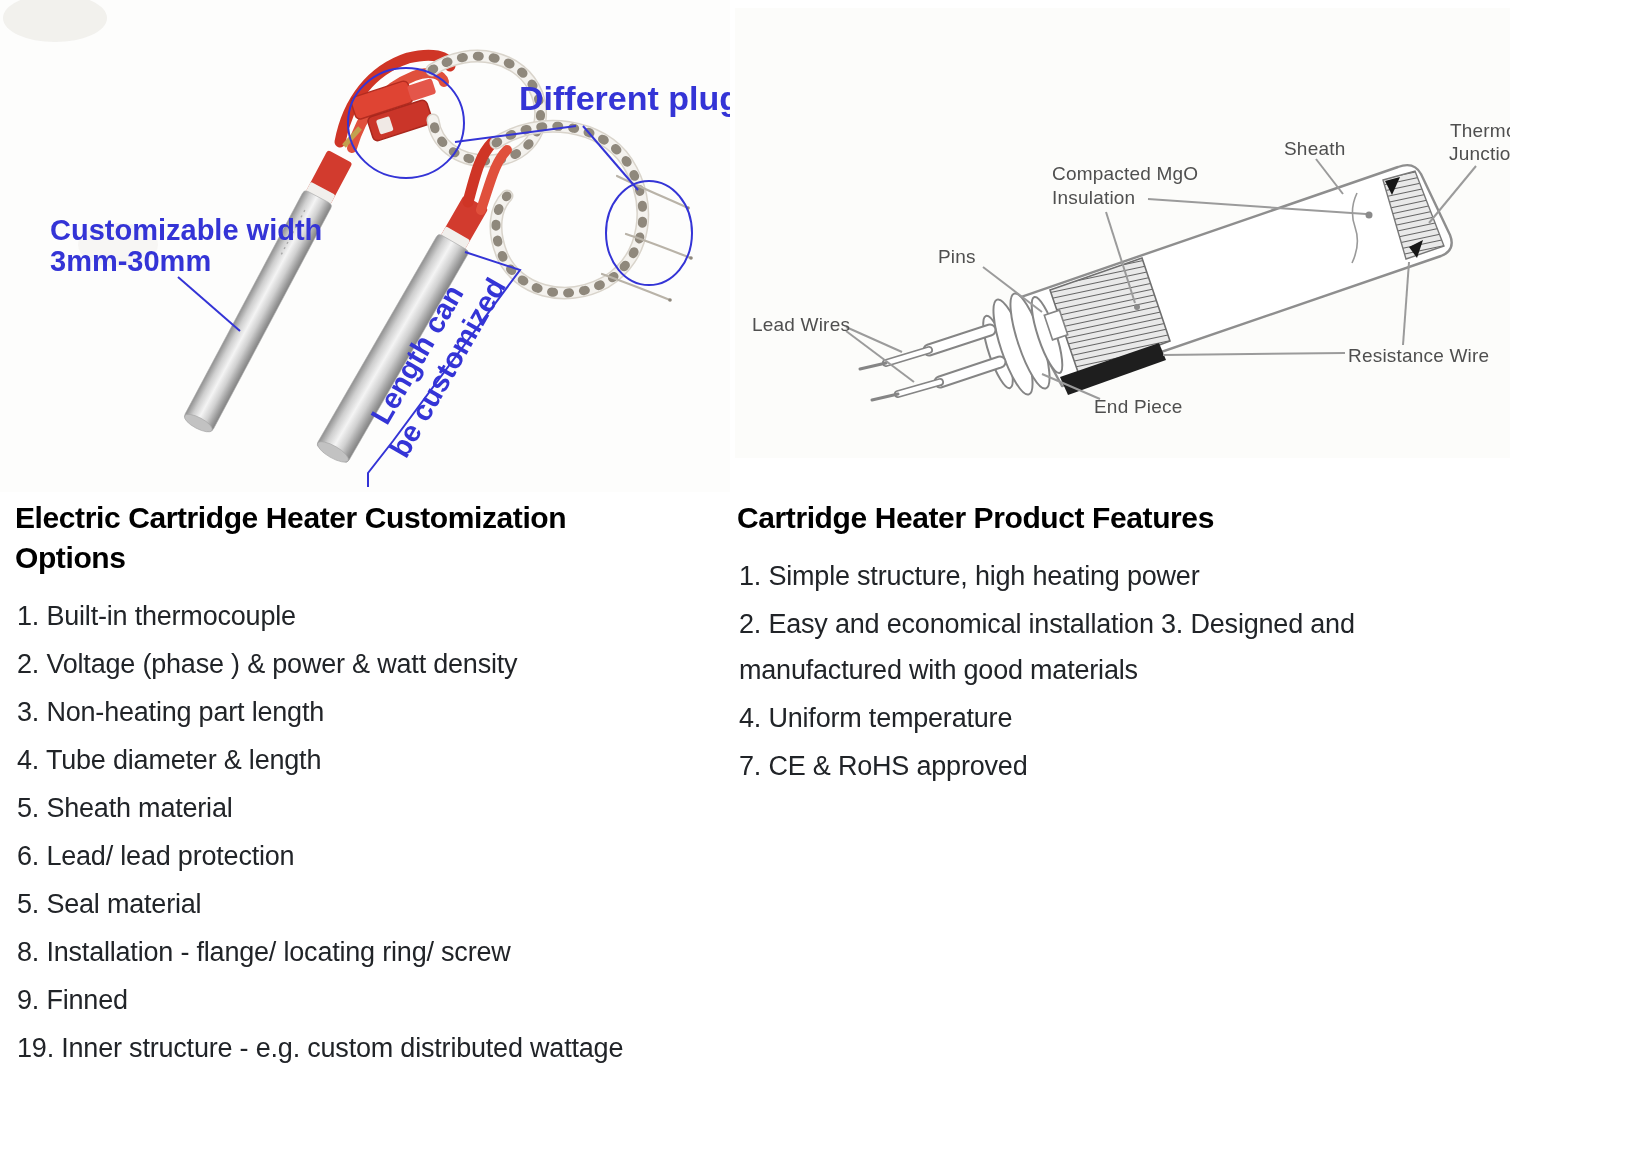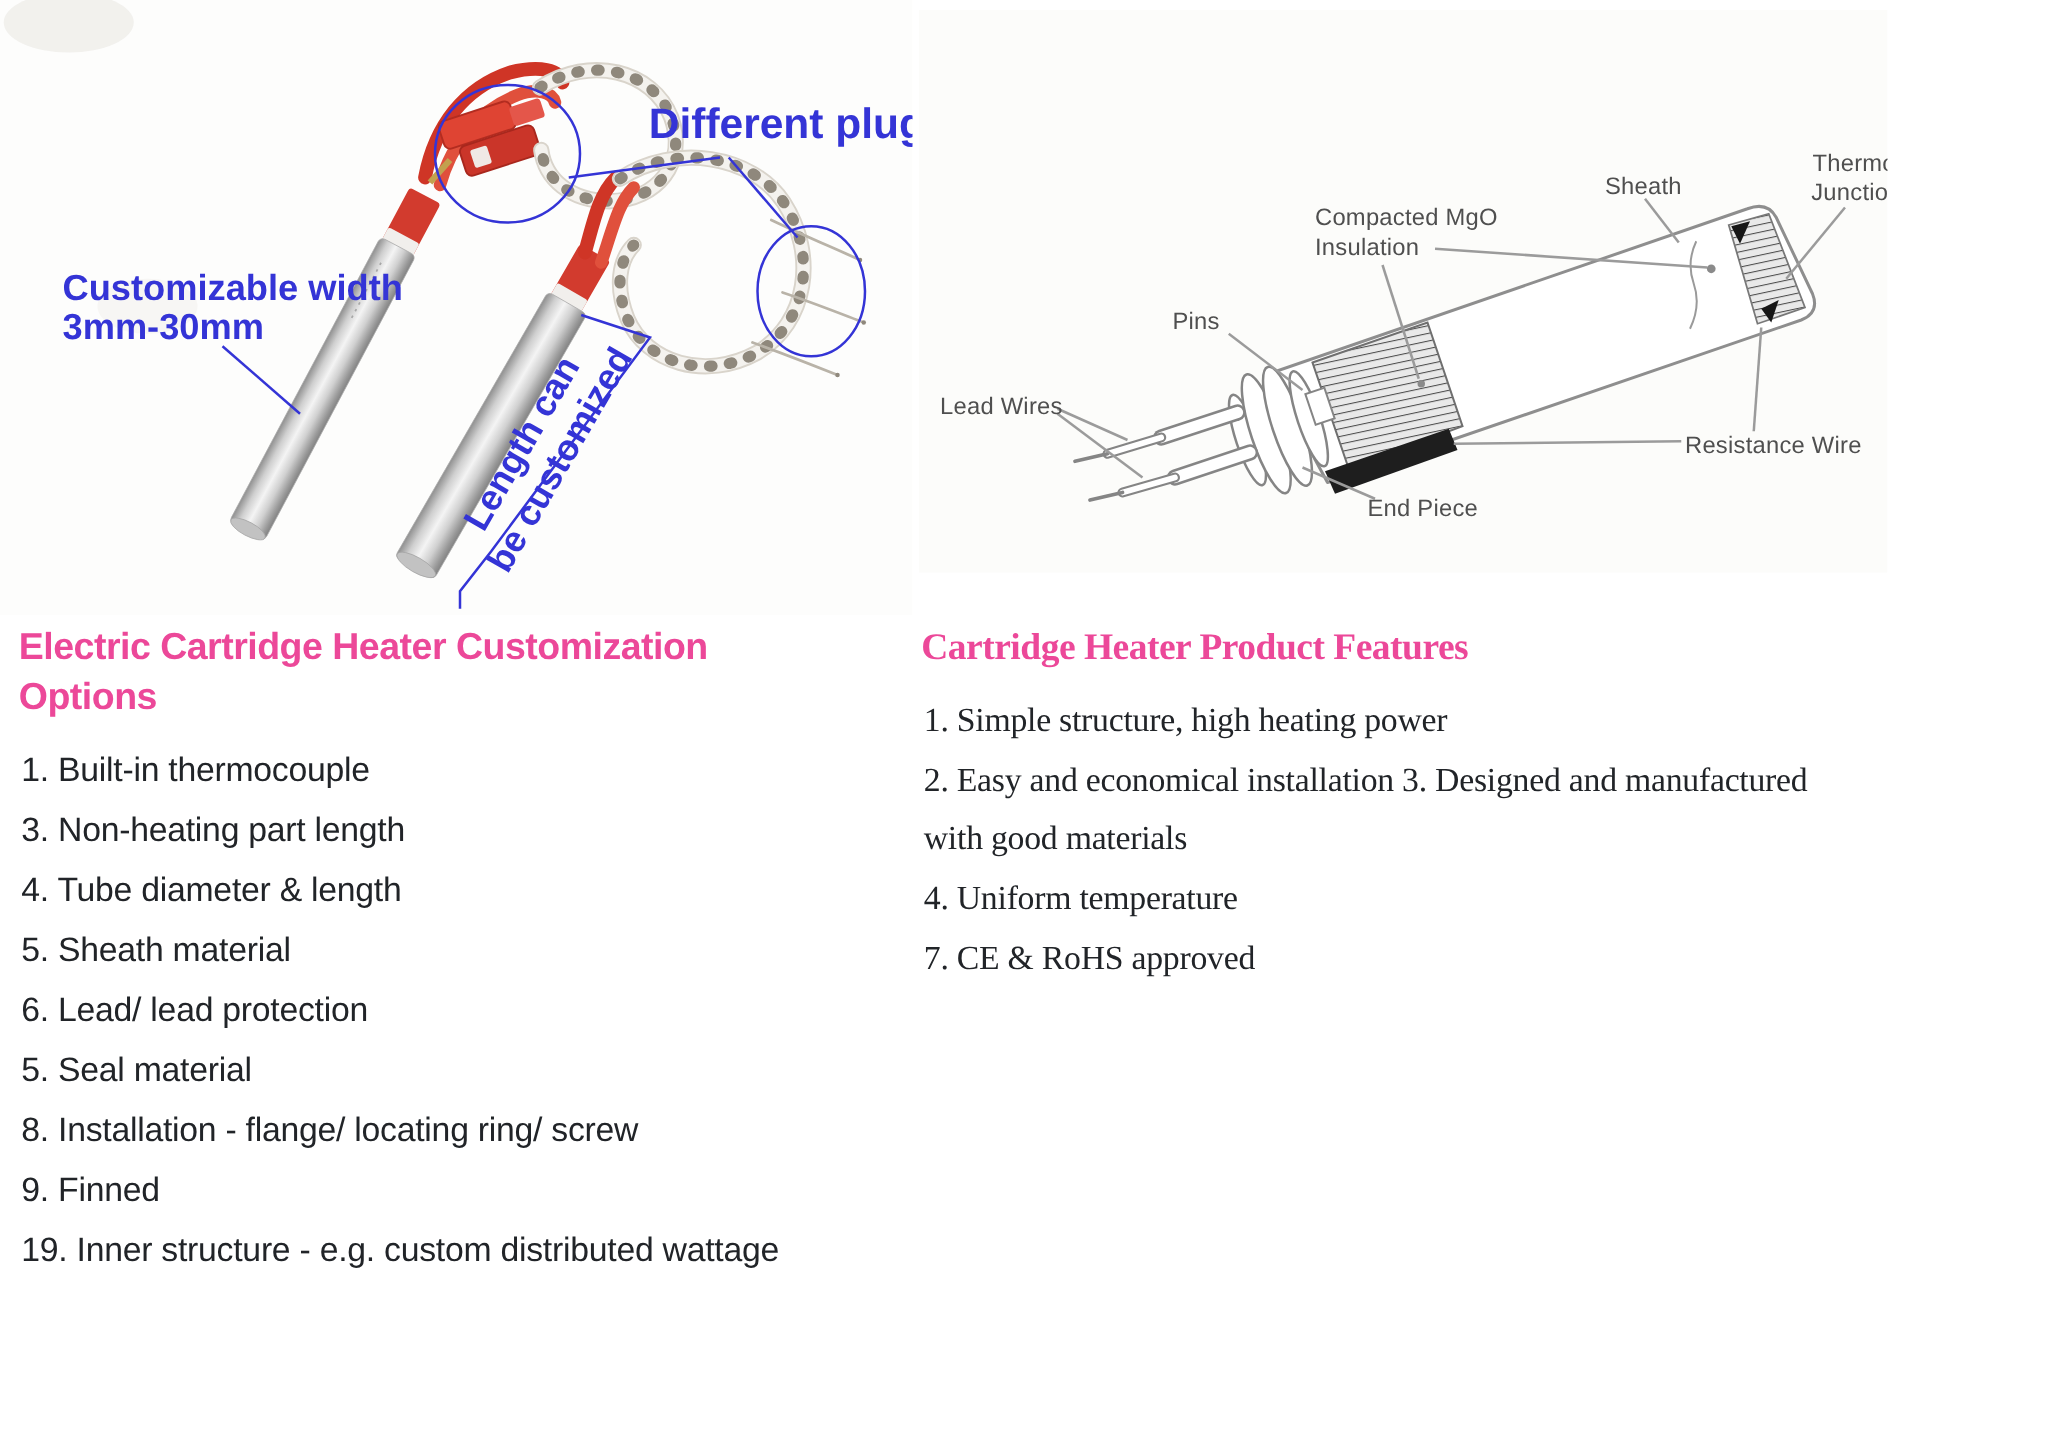--- a/index.html
+++ b/index.html
@@ -8,24 +8,24 @@
     font-family:"Liberation Sans", sans-serif;
     -webkit-font-smoothing:antialiased;
   }
   .hero { position:relative; width:1380px; height:492px; }
   .hero svg { position:absolute; top:0; display:block; }
   #photo-svg { left:0; }
   #diagram-svg { left:735px; }
 
   .cols { display:flex; padding-left:15px; align-items:flex-start; }
   .col-left  { width:650px; margin-right:72px; }
-  .col-right { width:715px;font-family:Liberation Serif, serif; }
+  .col-right { width:715px; }
   .cols h2 {
     font-size:30px; line-height:40px; font-weight:700;
-    color:#ec4899; margin:6px 0 15px 0; letter-spacing:-0.4px;
+    color:#000000; margin:6px 0 15px 0; letter-spacing:-0.4px;
   }
   .items p {
     font-size:27px; line-height:46px; margin:2px;
     color:#212428; letter-spacing:-0.2px;
   }
 
   
   text.blue-big   { font-size:34px; font-weight:600; }
   text.blue-med   { font-size:29px; font-weight:600; }
   text.blue-rot   { font-size:29px; font-weight:600; }
@@ -187,20 +187,21 @@
     <text class="diag-label" x="1348" y="362">Resistance Wire</text>
   </svg>
 </div>
 
 <div class="cols">
 
   <section class="col-left">
     <h2>Electric Cartridge Heater Customization Options</h2>
     <div class="items">
       <p>1. Built-in thermocouple</p>
+      <p>2. Voltage (phase ) &amp; power &amp; watt density</p>
       <p>3. Non-heating part length</p>
       <p>4. Tube diameter &amp; length</p>
       <p>5. Sheath material</p>
       <p>6. Lead/ lead protection</p>
       <p>5. Seal material</p>
       <p>8. Installation - flange/ locating ring/ screw</p>
       <p>9. Finned</p>
       <p>19. Inner structure - e.g. custom distributed wattage</p>
     </div>
   </section>

